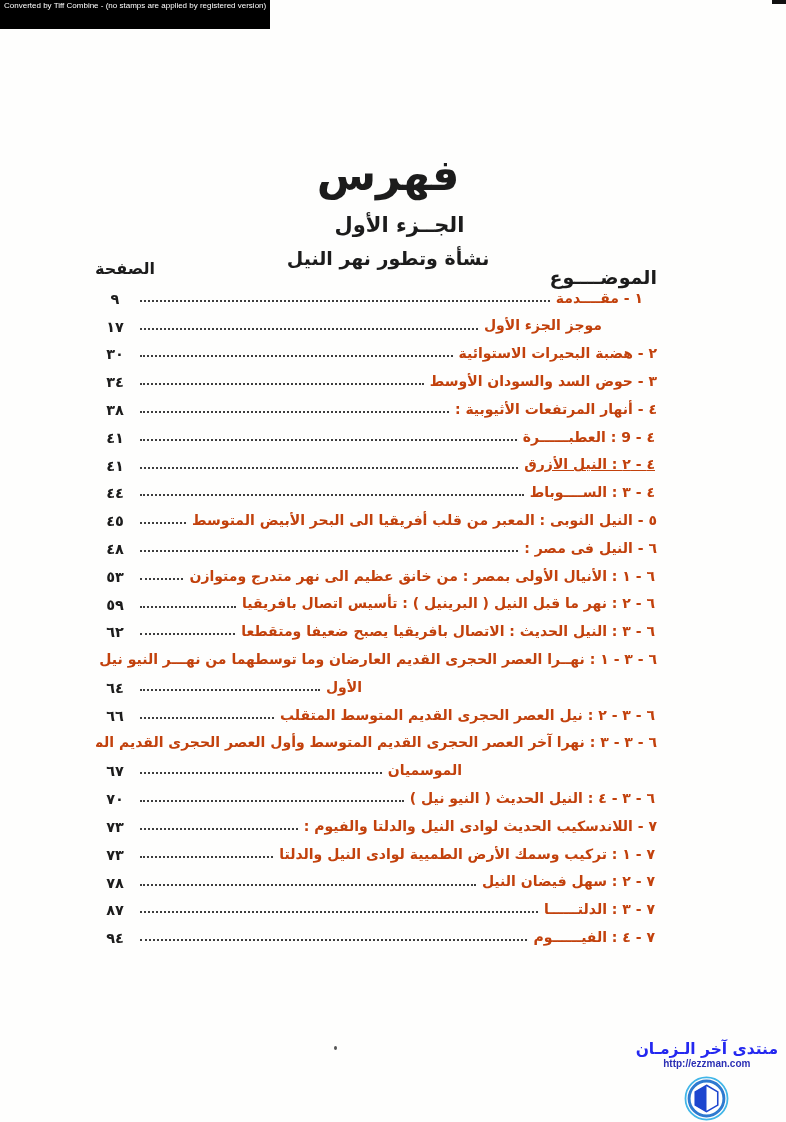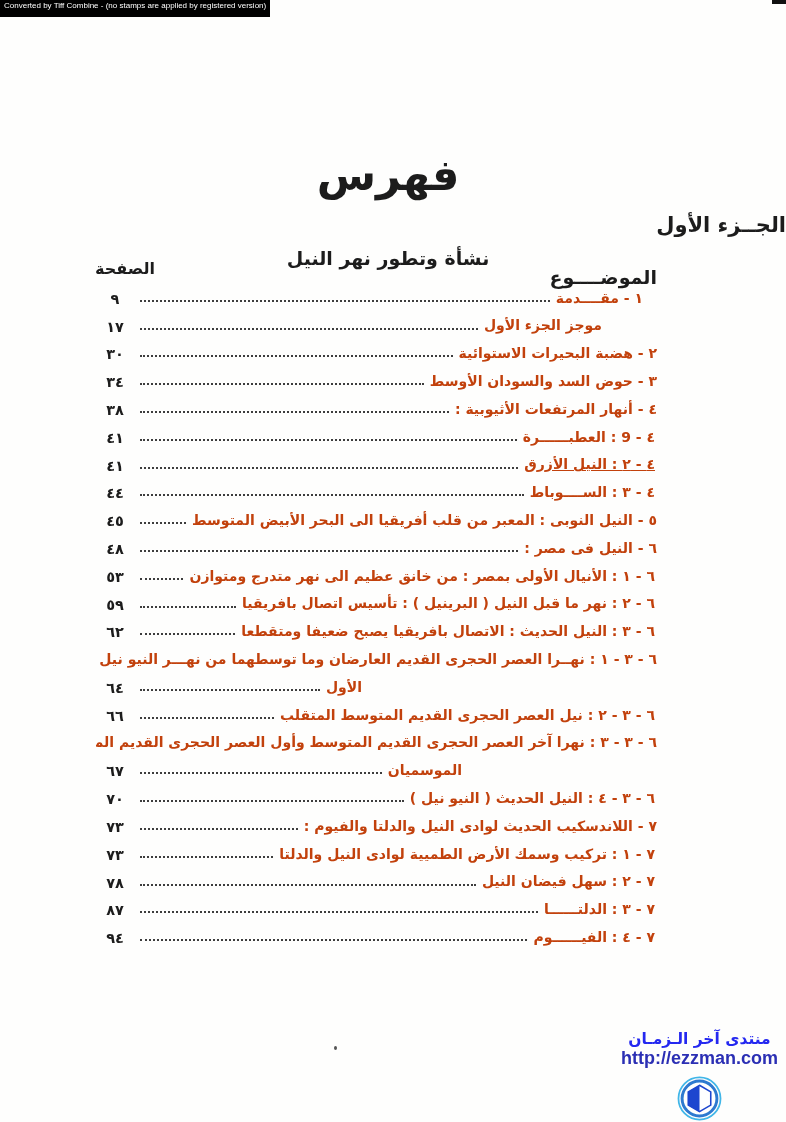--- a/index.html
+++ b/index.html
@@ -11,36 +11,36 @@
     margin: 0 auto;
     background: #fefefd;
     overflow: hidden;
     color: #1c1c1c;
   }
   .tiff-banner {
     position: absolute; top: 0; left: 0;
     background: #000; color: #fff;
     font-family: "Liberation Sans", sans-serif;
     font-size: 8px; line-height: 11px;
-    padding: 0 4px; height: 17px;
+    padding: 0 4px; height: 29px;
     white-space: nowrap;
   }
   .corner-mark {
     position: absolute; top: 0; right: 0;
     width: 14px; height: 4px; background: #111;
   }
   .main-title {
     position: absolute; top: 150px; left: 0; right: 10px;
     text-align: center;
     font-size: 43px; font-weight: bold;
     letter-spacing: 1px;
   }
   .part-title {
     position: absolute; top: 213px; left: 0; right: 0;
-    text-align: right;
+    text-align: center;
     font-size: 21px; font-weight: bold; padding-left: 13px;
   }
   .sub-title {
     position: absolute; top: 247px; left: 0; right: 10px;
     text-align: center;
     font-size: 19px; font-weight: bold;
   }
   .col-page {
     position: absolute; top: 259px; left: 95px;
     font-size: 16px; font-weight: bold;
@@ -89,21 +89,21 @@
     direction: ltr;
     flex-direction: column;
   }
   .footer-text { text-align: center; direction: rtl; }
   .site-name {
     font-size: 15.5px; font-weight: bold;
     letter-spacing: 0.5px;
   }
   .site-url {
     font-family: "Liberation Sans", sans-serif;
-    font-size: 18px; font-weight: bold;
+    font-size: 10px; font-weight: bold;
     direction: ltr;
   }
   .logo { width: 45px; height: 45px; display: block; }
 </style>
 </head>
 <body>
 
 <div class="page">
 
   <div class="tiff-banner">Converted by Tiff Combine - (no stamps are applied by registered version)</div>

